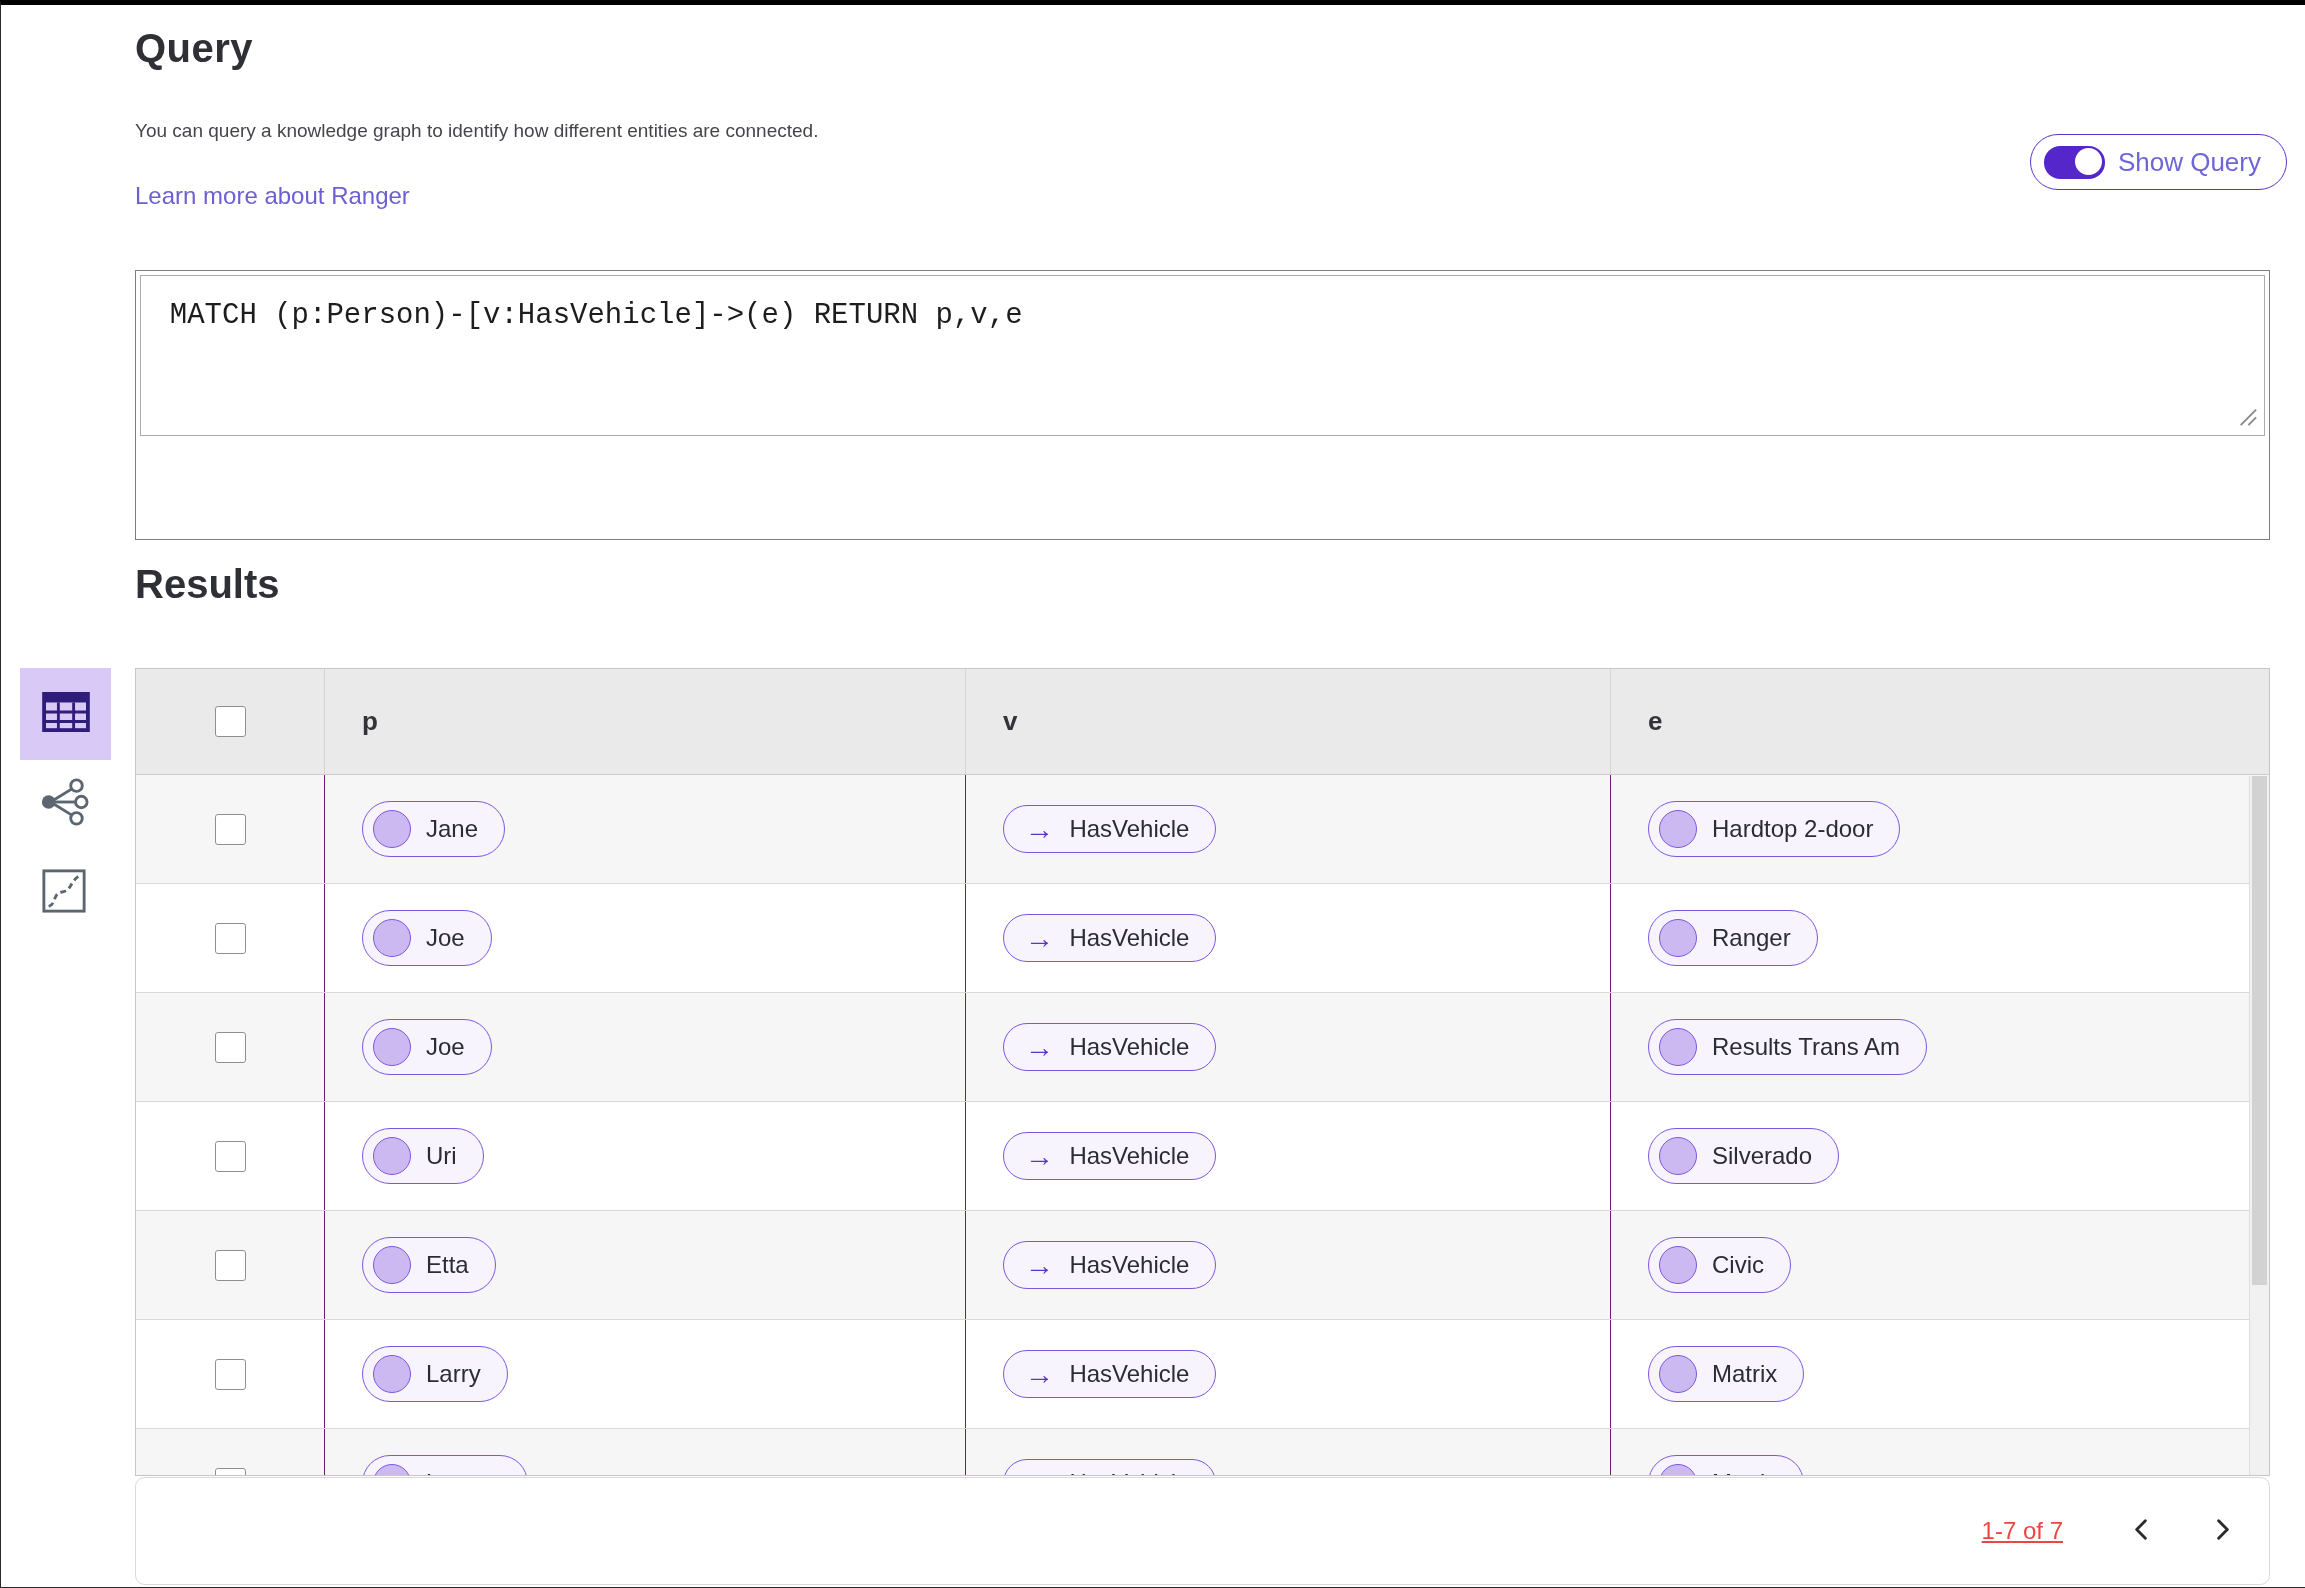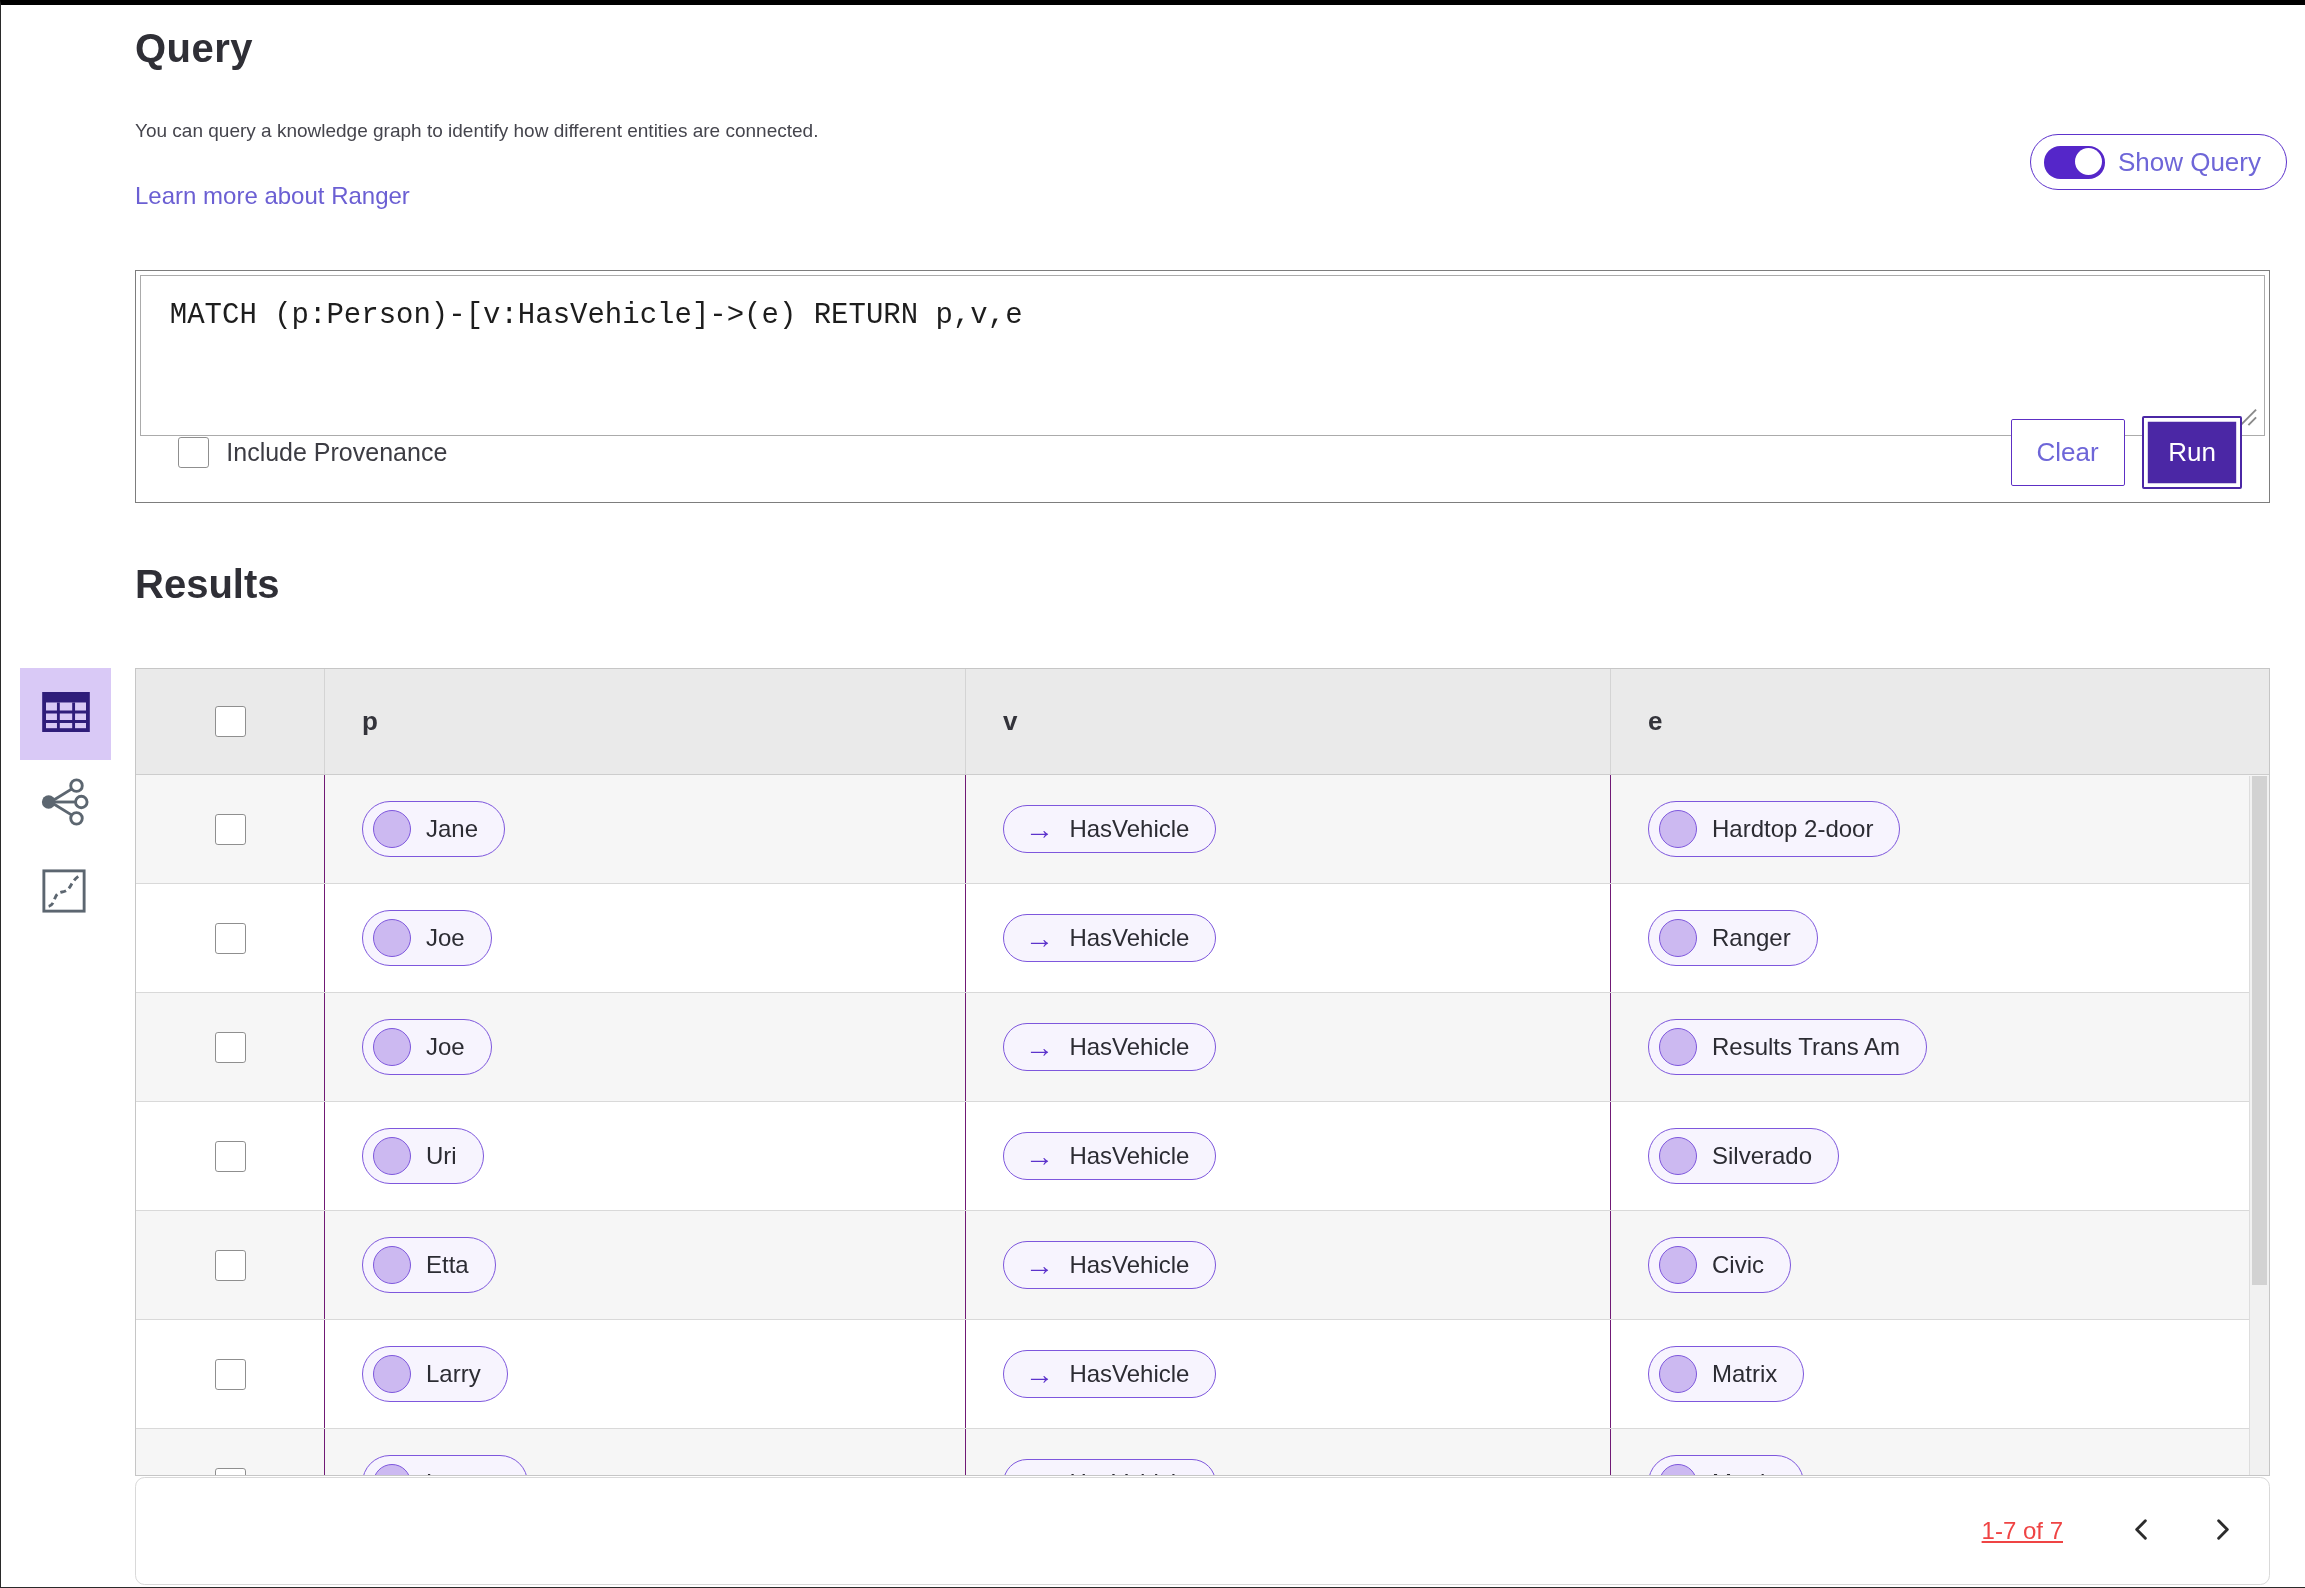--- a/index.html
+++ b/index.html
@@ -22,21 +22,21 @@
   .toggle-pill {
     position:absolute; left:2029px; top:129px; height:56px;
     display:inline-flex; align-items:center; gap:13.4px;
     padding:0 25px 0 12.5px; border:1.9px solid #5d33cc; border-radius:28px;
     background:#fff; cursor:pointer;
   }
   .switch { position:relative; width:61px; height:33px; border-radius:16.3px; background:#5526c9; flex:0 0 auto; }
   .switch .knob { position:absolute; top:2.9px; right:2.9px; width:27px; height:27px; border-radius:50%; background:#fff; }
   .toggle-label { font-size:26px; color:#6e66d8; white-space:nowrap; }
 
-  .query-box { position:absolute; left:134px; top:265px; width:2135px; height:233px; border:1.9px solid #7d7d7d; background:#fff; }
+  .query-box { position:absolute; left:134px; top:265px; width:2135px; height:270px; border:1.9px solid #7d7d7d; background:#fff; }
   .q-editor { position:absolute; left:3.8px; right:3.8px; top:3.8px; height:161px; border:1px solid #ababab; background:#fff; }
   .q-editor textarea {
     width:100%; height:100%; border:none; outline:none; resize:none;
     padding:23px 29px; font-family:"Liberation Mono", monospace; font-size:29px; color:#1d1d1d;
     background:transparent; white-space:pre; overflow:hidden;
   }
   .resize-handle { position:absolute; right:5.8px; bottom:3.8px; }
   .q-footer {
     position:absolute; left:0; right:0; bottom:0; height:100px;
     display:flex; align-items:center; padding:0 27px 0 42px;
@@ -129,27 +129,20 @@
   </div>
 
   <div class="query-box">
     <div class="q-editor">
       <textarea spellcheck="false" style="">MATCH (p:Person)-[v:HasVehicle]-&gt;(e) RETURN p,v,e</textarea>
       <span class="resize-handle">
         <svg width="25" height="25" viewBox="0 0 26 26">
             <path d="M24 8 L8 24 M24 16 L16 24" stroke="#8a8a8a" stroke-width="2" fill="none"></path>
           </svg>
       </span>
-    </div>
-    <div class="q-footer">
-      <span class="checkbox"></span>
-      <span class="prov-label">Include Provenance</span>
-      <span class="spacer"></span>
-      <button class="btn-clear">Clear</button>
-      <button class="btn-run">Run</button>
     </div>
   </div>
 
   <div class="h-results">Results</div>
 
   <div class="side-tile">
     <span>
       <svg width="48" height="40" viewBox="0 0 50 42">
         <rect x="2" y="2" width="46" height="38" fill="none" stroke="#2f1d7a" stroke-width="4"></rect>
         <rect x="2" y="2" width="46" height="9" fill="#2f1d7a"></rect>

